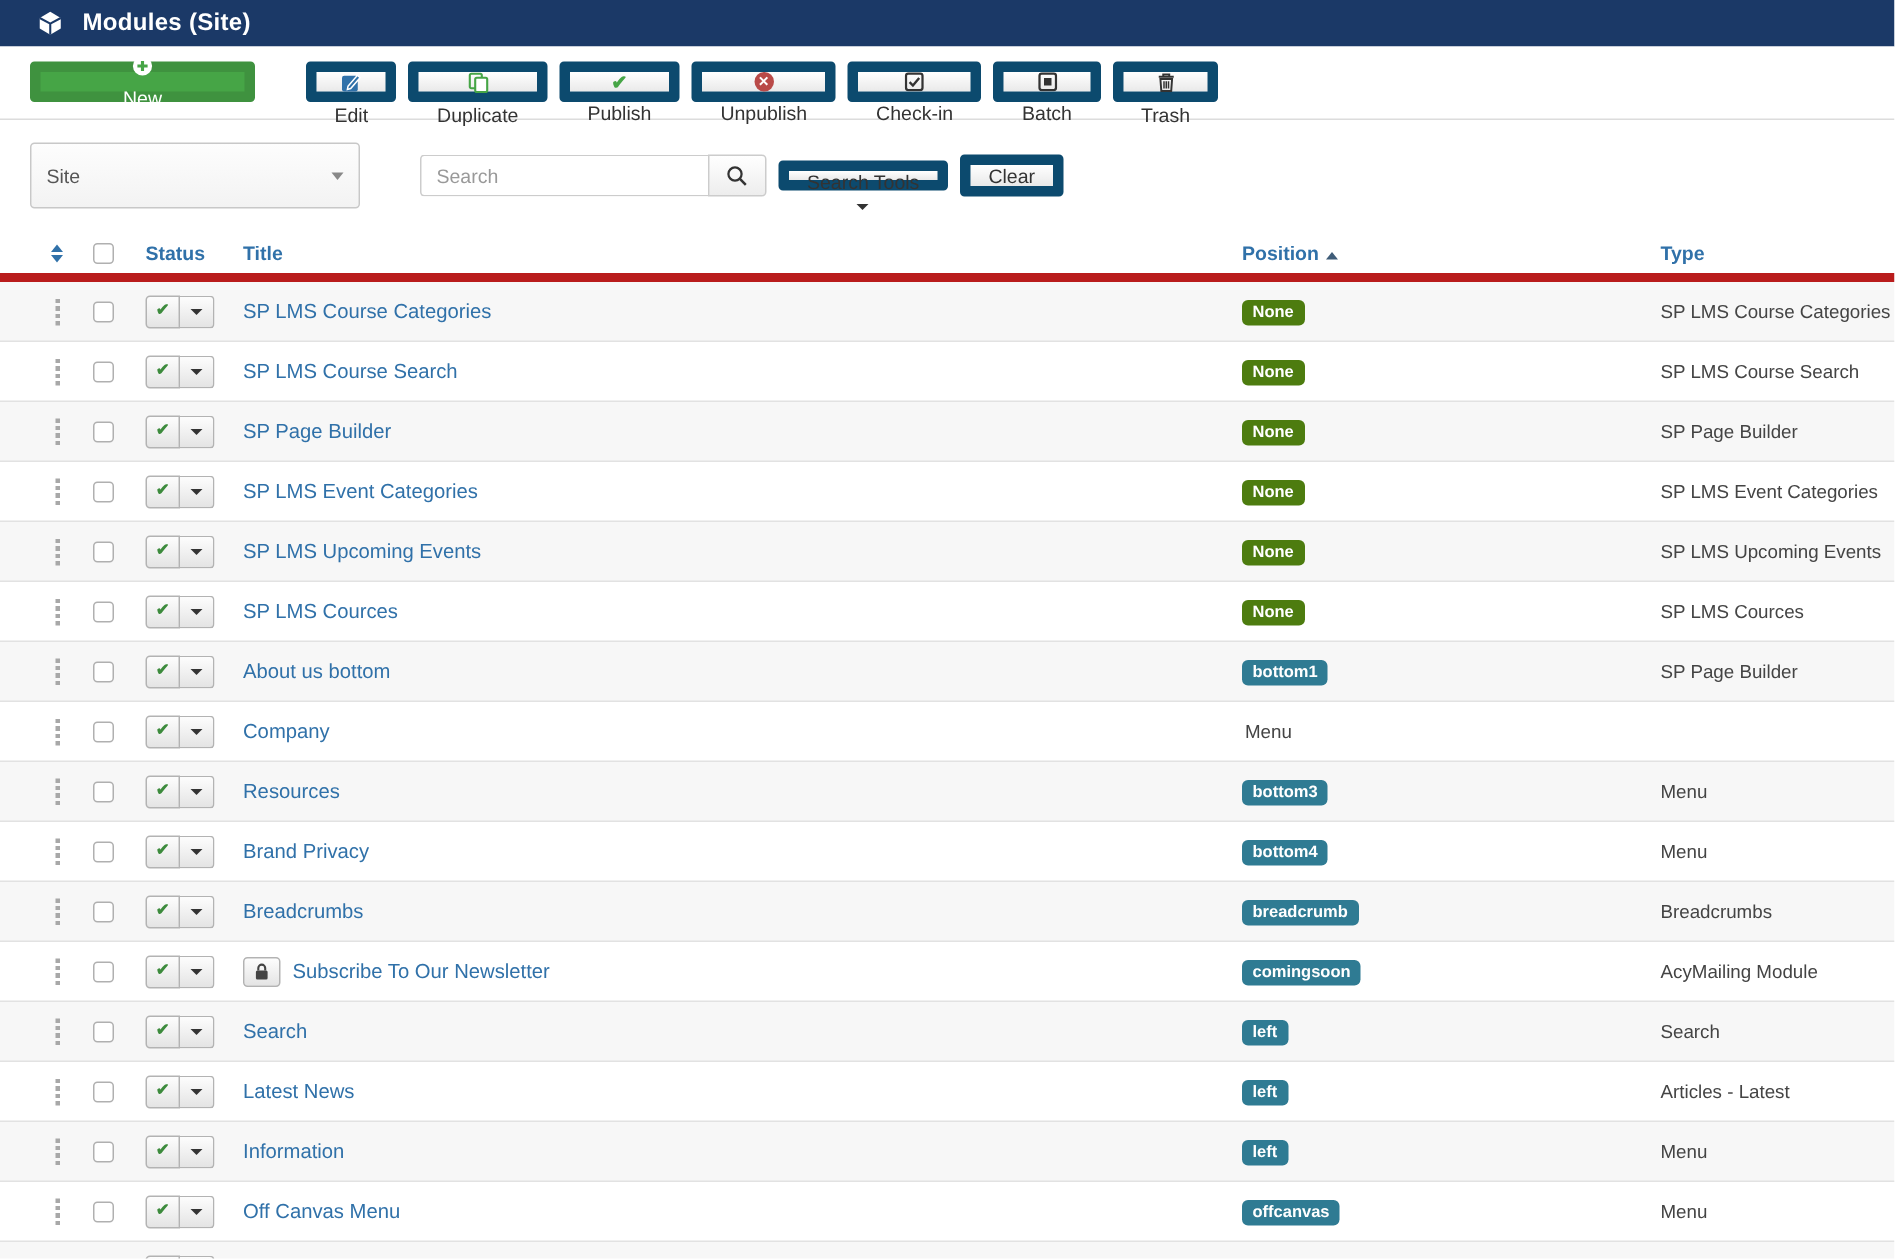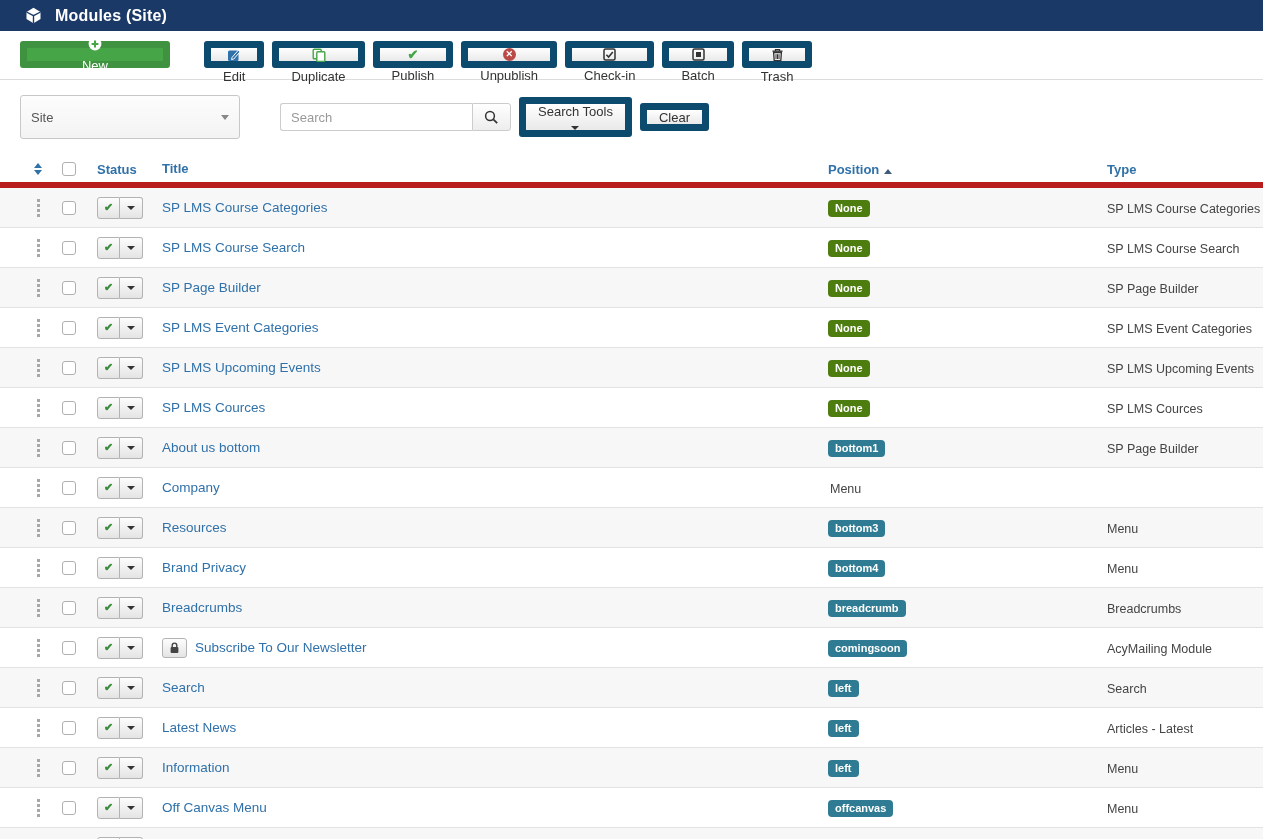--- a/index.html
+++ b/index.html
@@ -64,21 +64,21 @@
     width: 192px; height: 28px; border: 1px solid #ccc; border-right: none;
     border-radius: 3px 0 0 3px; padding: 0 10px; font-size: 13px; color: #333;
     font-family: inherit; outline: none;
   }
   .search-input::placeholder { color: #999; }
   .search-btn {
     width: 39px; height: 28px; border: 1px solid #ccc; border-radius: 0 3px 3px 0;
     background: linear-gradient(#fff, #ededed); cursor: pointer;
     display: flex; align-items: center; justify-content: center;
   }
-  .search-tools-btn { margin-left: 8px; height: 40px; }
+  .search-tools-btn { margin-left: 8px; height: 20px; }
   .clear-btn { margin-left: 10px; height: 28px; }
 
   
   .grid {
     display: grid;
     grid-template-columns: 36px 34px 70px 1fr 277px 158px;
     align-items: center;
     padding-left: 20px;
   }
   .thead { height: 33px; margin-top: 3px; border-bottom: 6px solid #b91c1c; }

